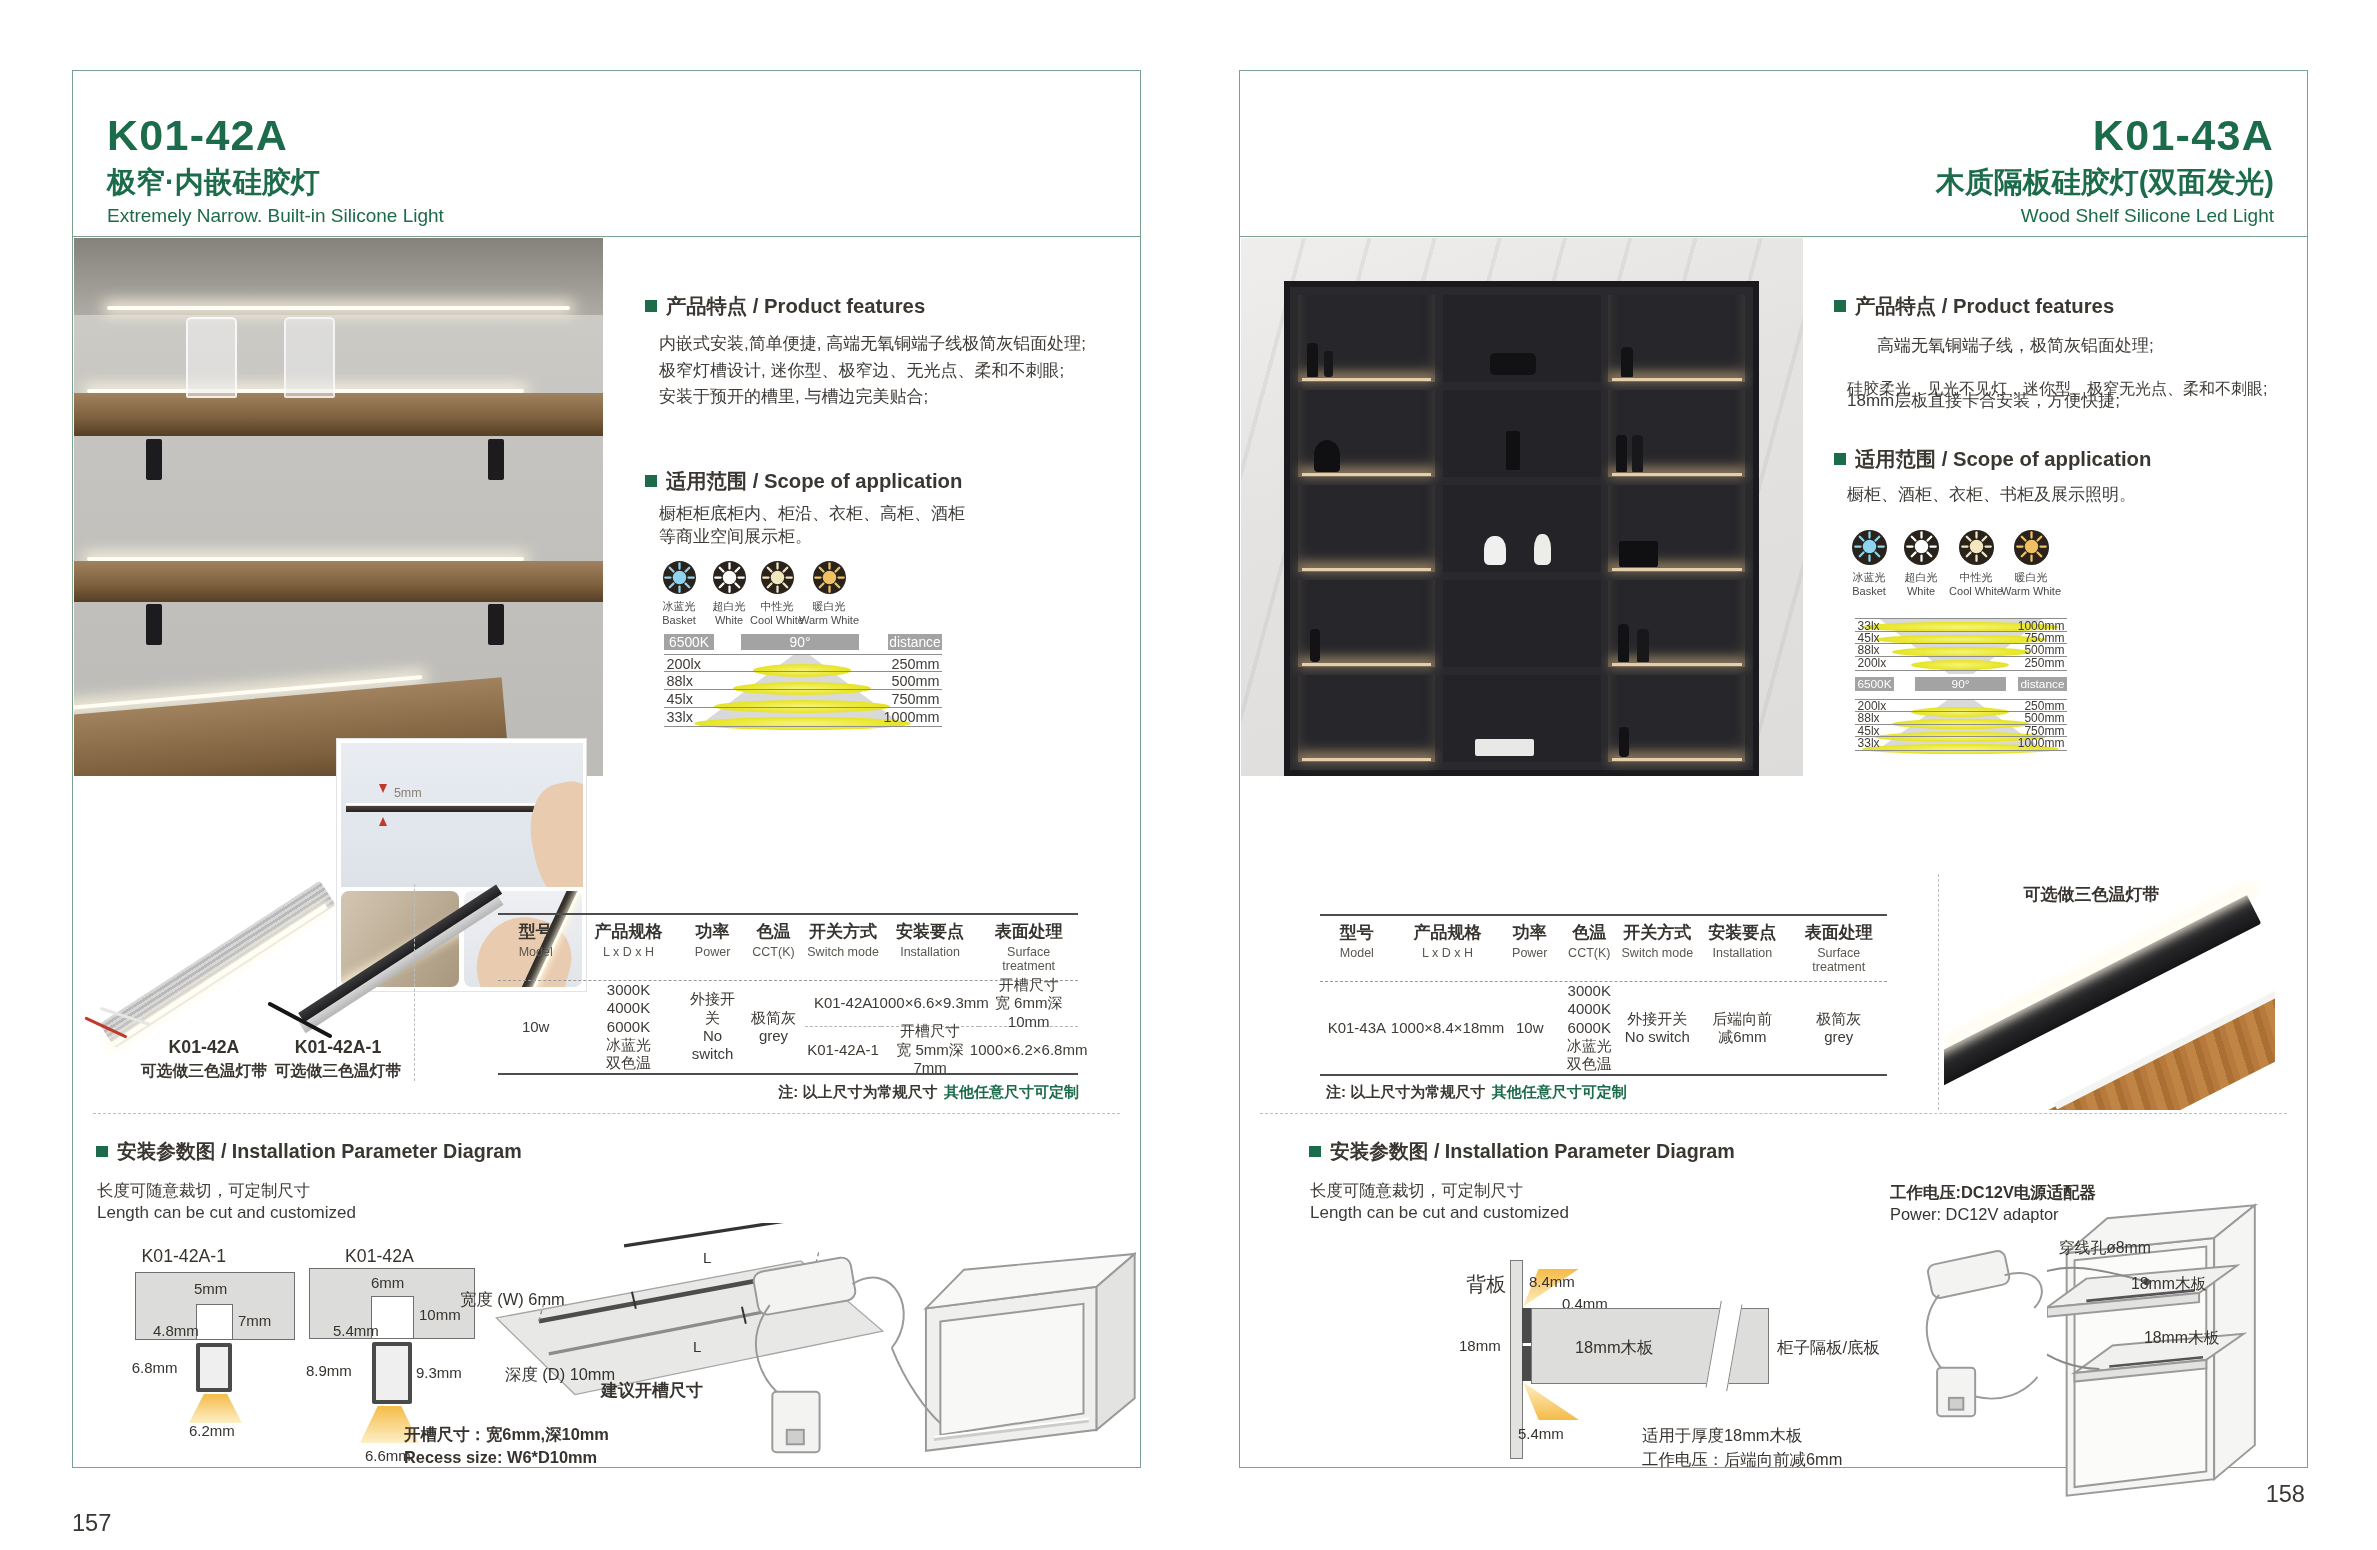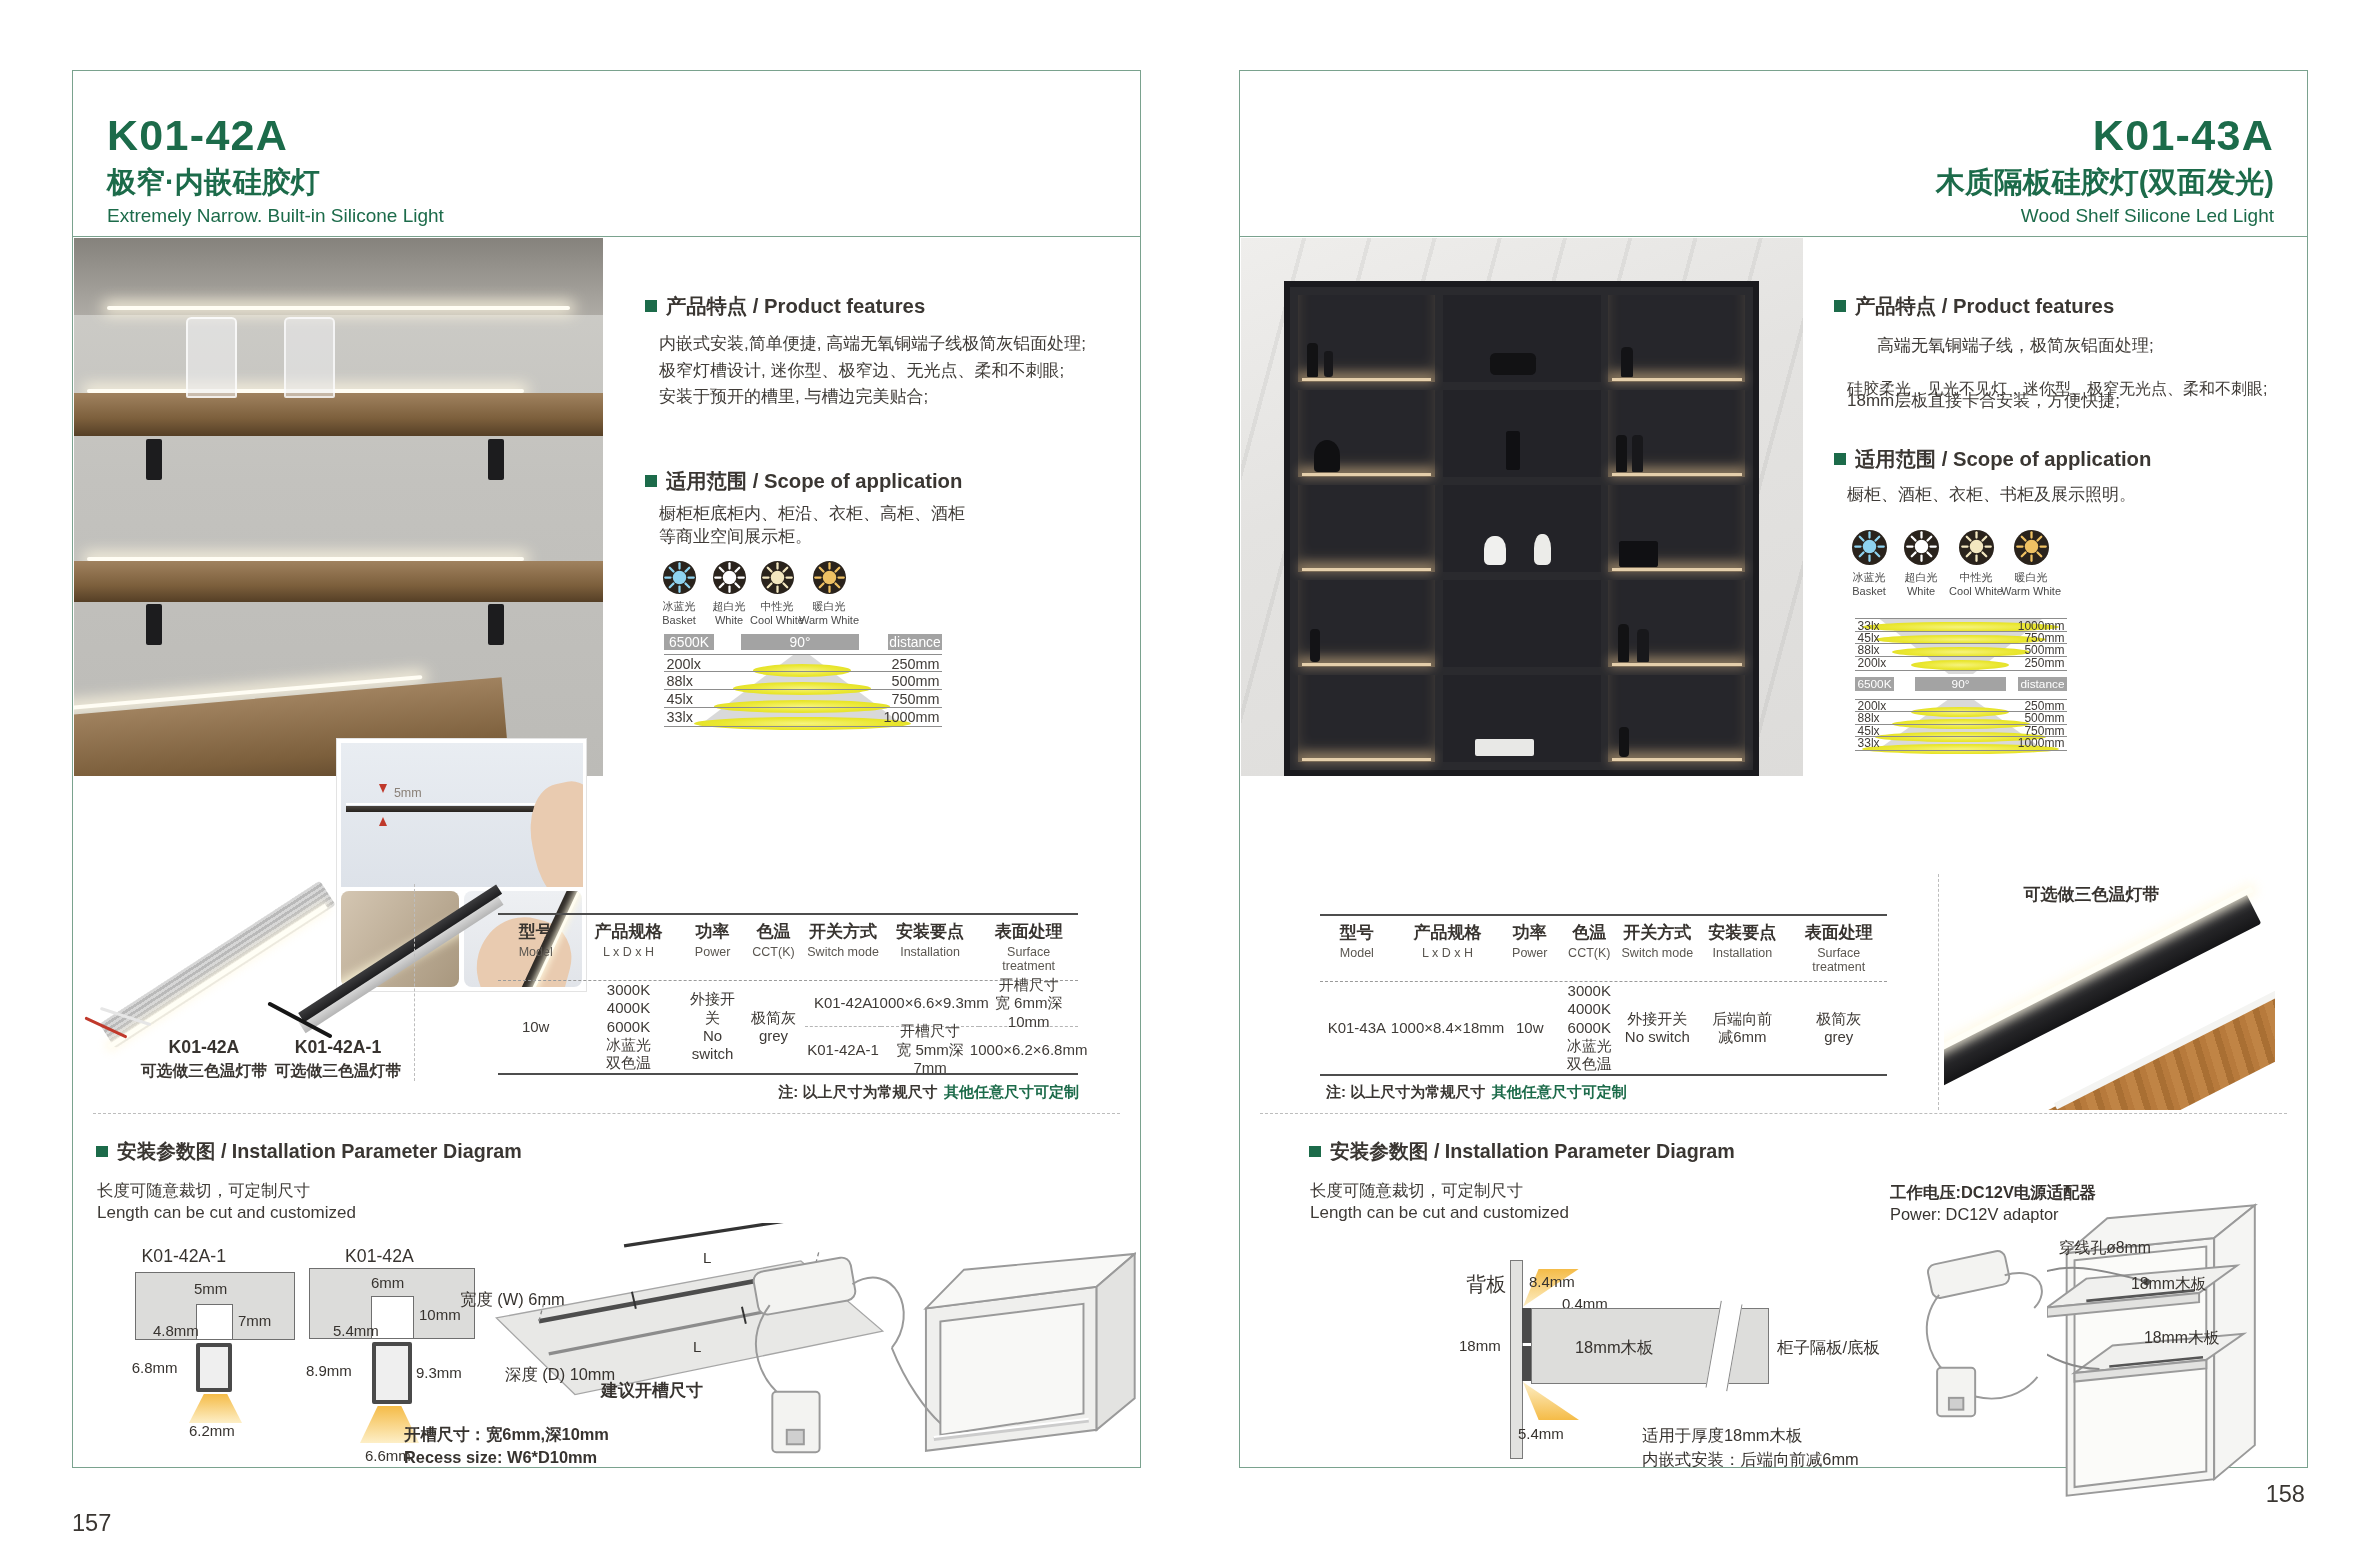--- a/index.html
+++ b/index.html
@@ -703,21 +703,21 @@
       <div class="dim" style="left:105px;top:42px;">0.4mm</div>
       <div class="abs" style="left:65px;top:55px;width:9.2px;height:35px;background:#4a4a4a;"></div>
       <div class="abs" style="left:65px;top:93px;width:9.2px;height:35px;background:#4a4a4a;"></div>
       <div class="abs" style="left:74px;top:55px;width:236px;height:74px;background:#dddddb;border:1.3px solid #7a7a7a;"></div>
       <div class="abs" style="left:256px;top:49px;width:19.7px;height:88px;background:#fff;border-left:1.3px solid #8a8a8a;border-right:1.3px solid #8a8a8a;transform:rotate(10deg);"></div>
       <div class="dim" style="left:2px;top:84px;">18mm</div>
       <div class="dim" style="left:118px;top:84px;font-size:16.4px;">18mm木板</div>
       <div class="dim" style="left:320px;top:84px;font-size:16.4px;">柜子隔板/底板</div>
       <div class="dim" style="left:61px;top:172px;">5.4mm</div>
       <div class="dim" style="left:185px;top:172px;font-size:16.4px;">适用于厚度18mm木板</div>
-      <div class="dim" style="left:185px;top:196px;font-size:16.4px;">内嵌式安装：后端向前减6mm</div>
+      <div class="dim" style="left:185px;top:196px;font-size:16.4px;">工作电压：后端向前减6mm</div>
     </div>
 
     <div class="dim" style="left:650px;top:1111px;font-size:16.4px;font-weight:bold;">工作电压:DC12V电源适配器</div>
     <div class="dim" style="left:650px;top:1134px;font-size:16.4px;">Power: DC12V adaptor</div>
 
     <div class="abs" style="left:663px;top:1168px;width:164px;height:197px;">
       <svg width="164" height="197" viewBox="0 0 250 300">
         <g stroke="#9a9a9a" stroke-width="3" fill="#f3f3f1">
           <rect x="40" y="28" width="120" height="52" rx="12" transform="rotate(-12 100 54)"></rect>
           <path d="M155,55 C210,40 225,80 200,105" fill="none"></path>

